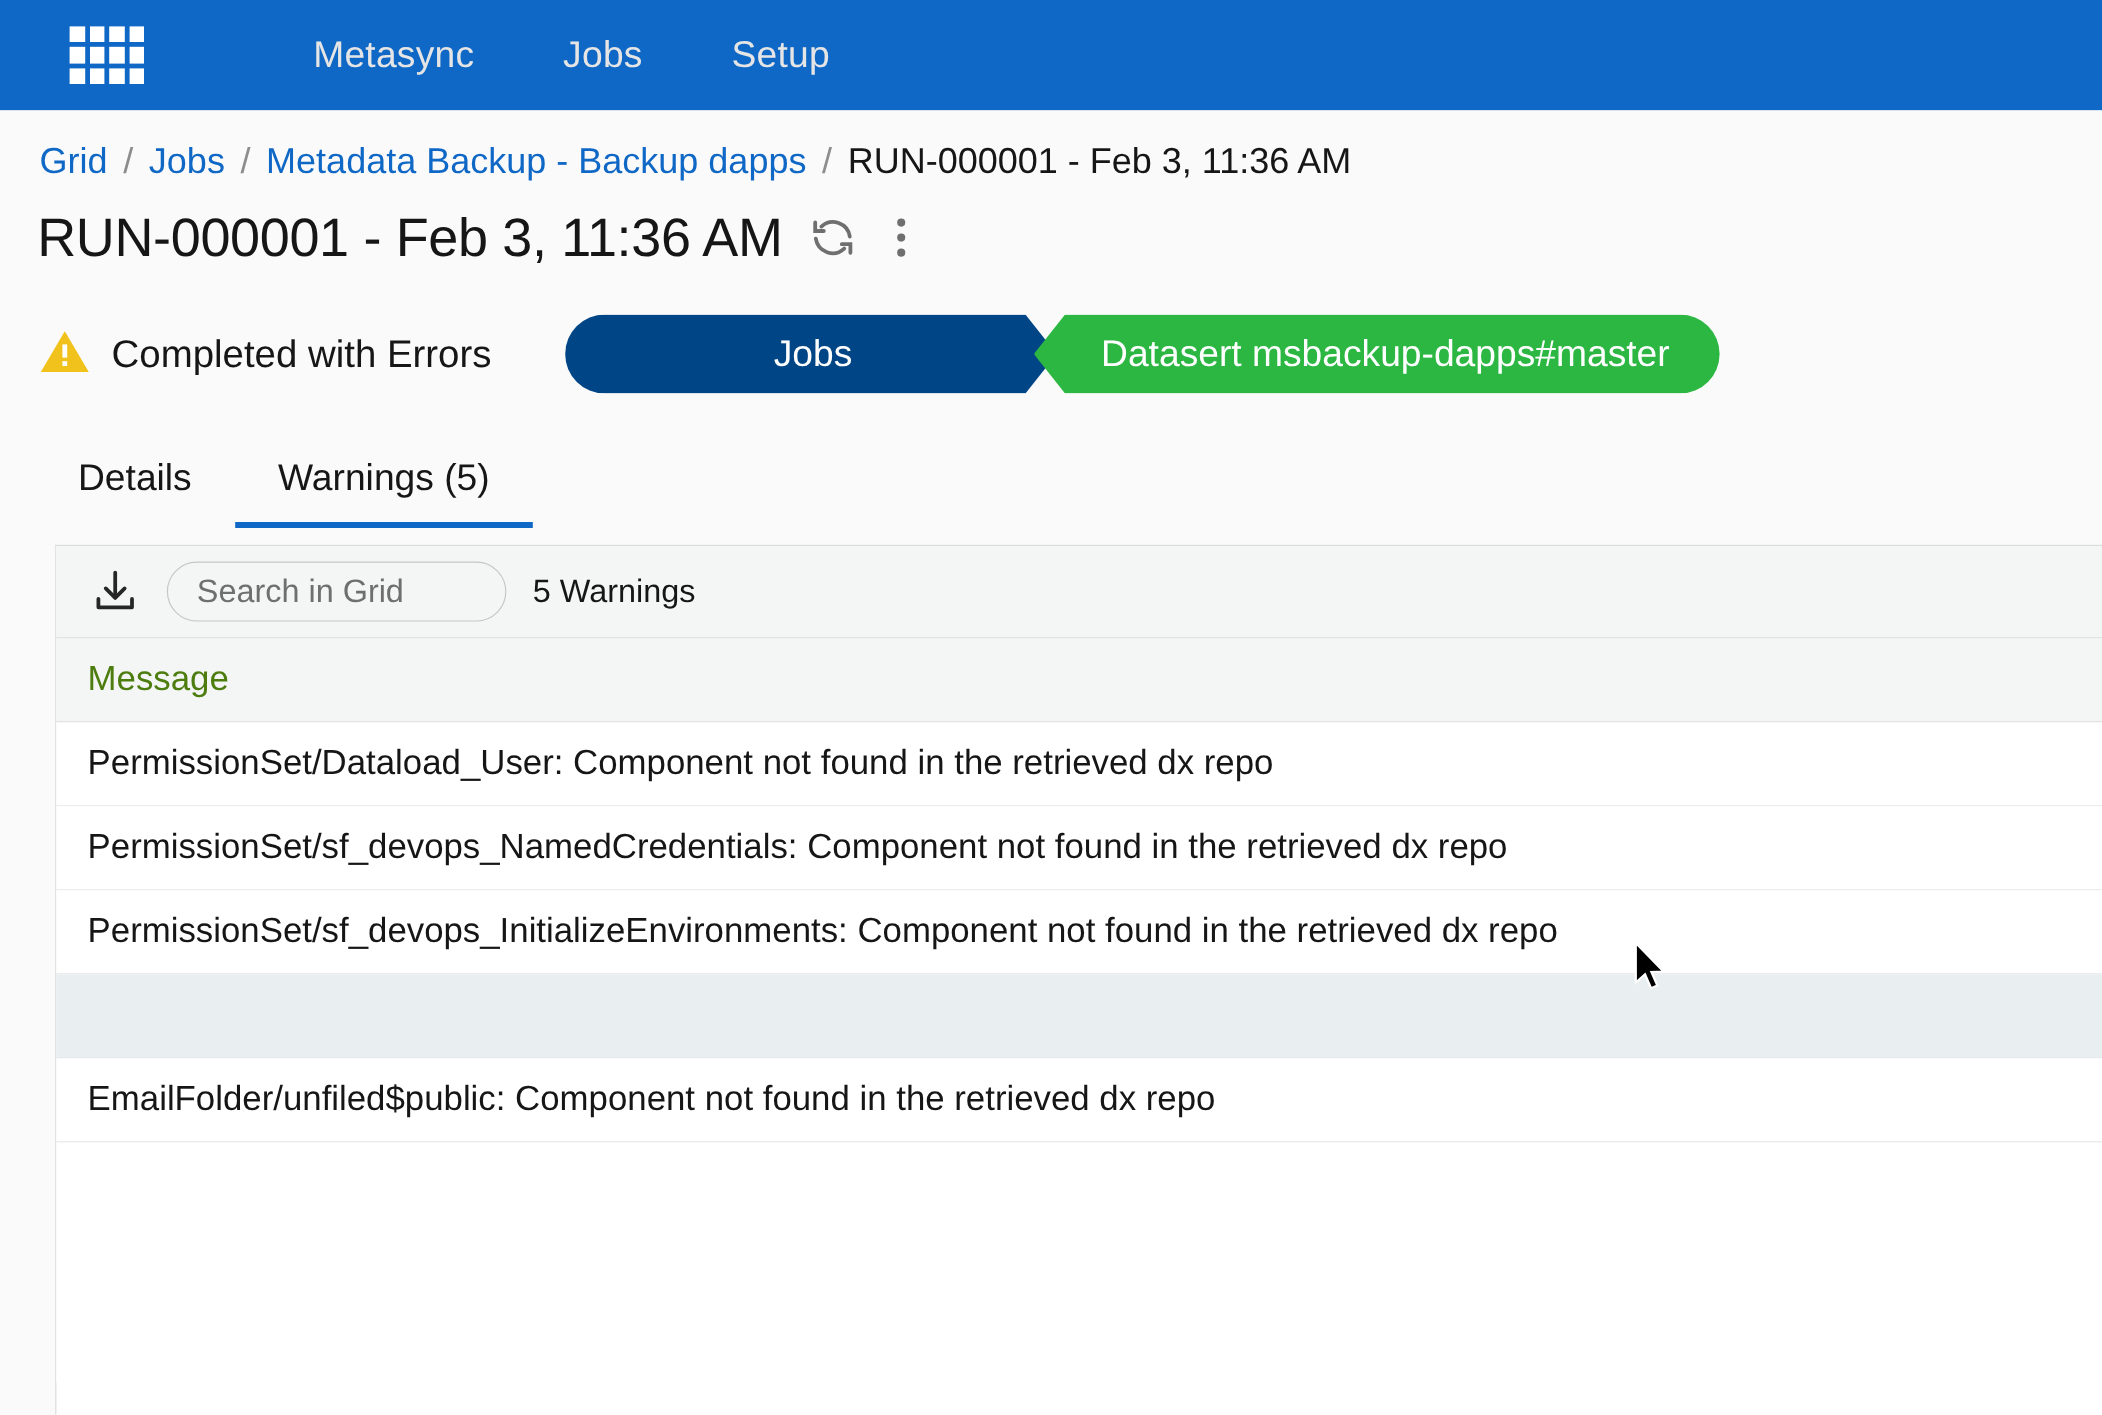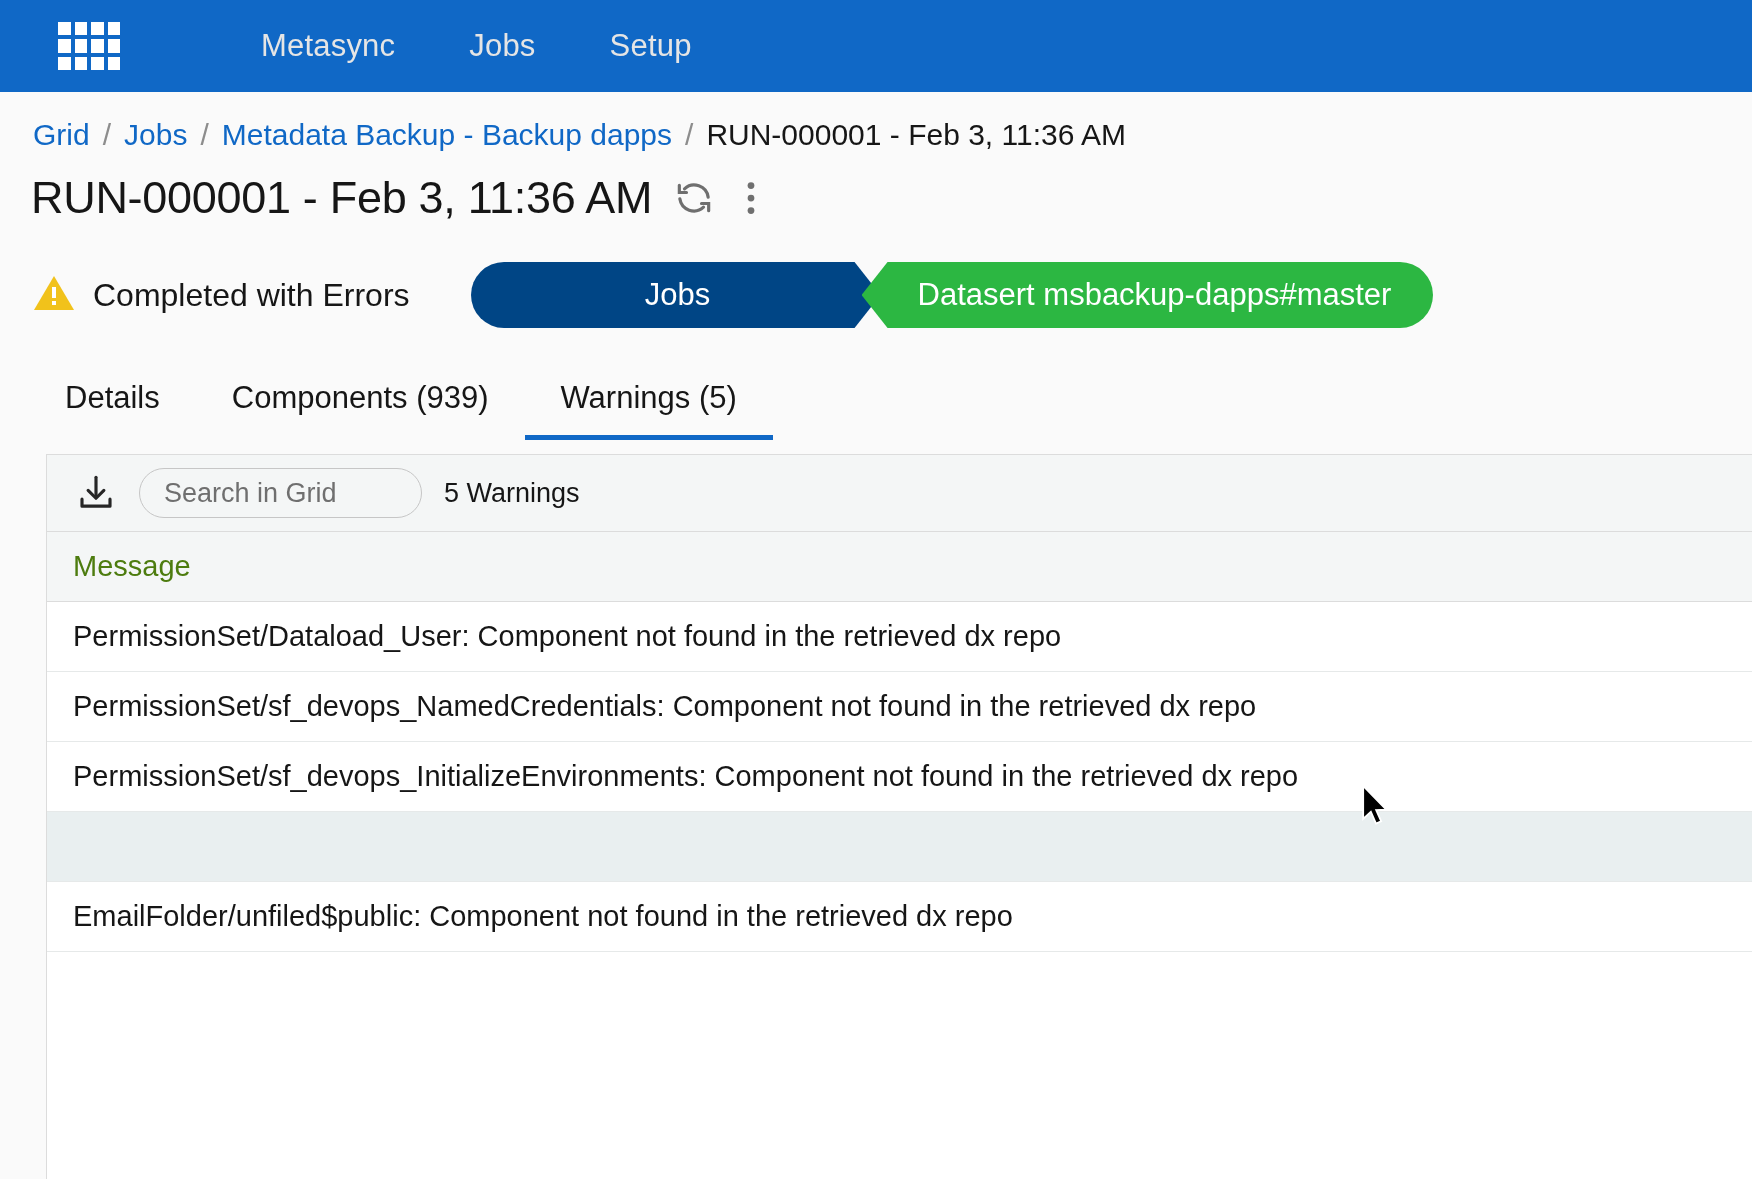--- a/index.html
+++ b/index.html
@@ -289,23 +289,20 @@
       <div class="stage stage-2">
         <span>Datasert msbackup-dapps#master</span>
       </div>
     </div>
   </div>
 
   <div class="tabs">
     <div class="tab">
       <span>Details</span>
     </div>
-    <div class="tab">
-      <span>Components (939)</span>
-    </div>
     <div class="tab active">
       <span>Warnings (5)</span>
     </div>
   </div>
 
   <div class="panel">
 
     <div class="grid-toolbar">
       <span class="dl-icon">
         <svg width="42" height="42" viewBox="0 0 24 24" fill="none" stroke="#262626" stroke-width="1.8" stroke-linecap="round" stroke-linejoin="round">

